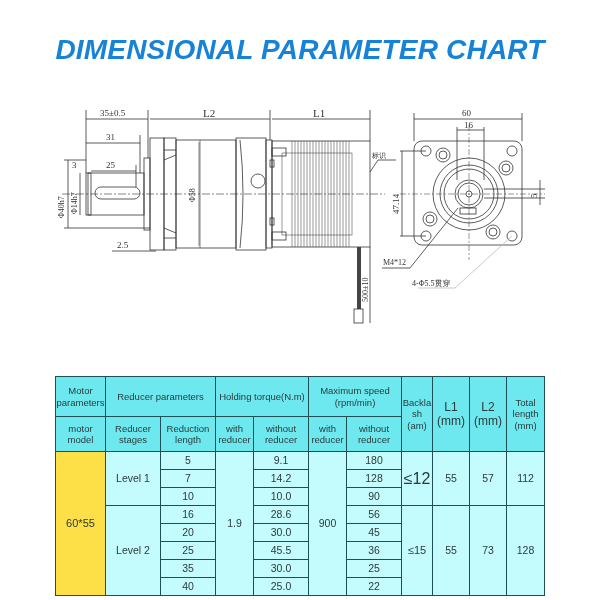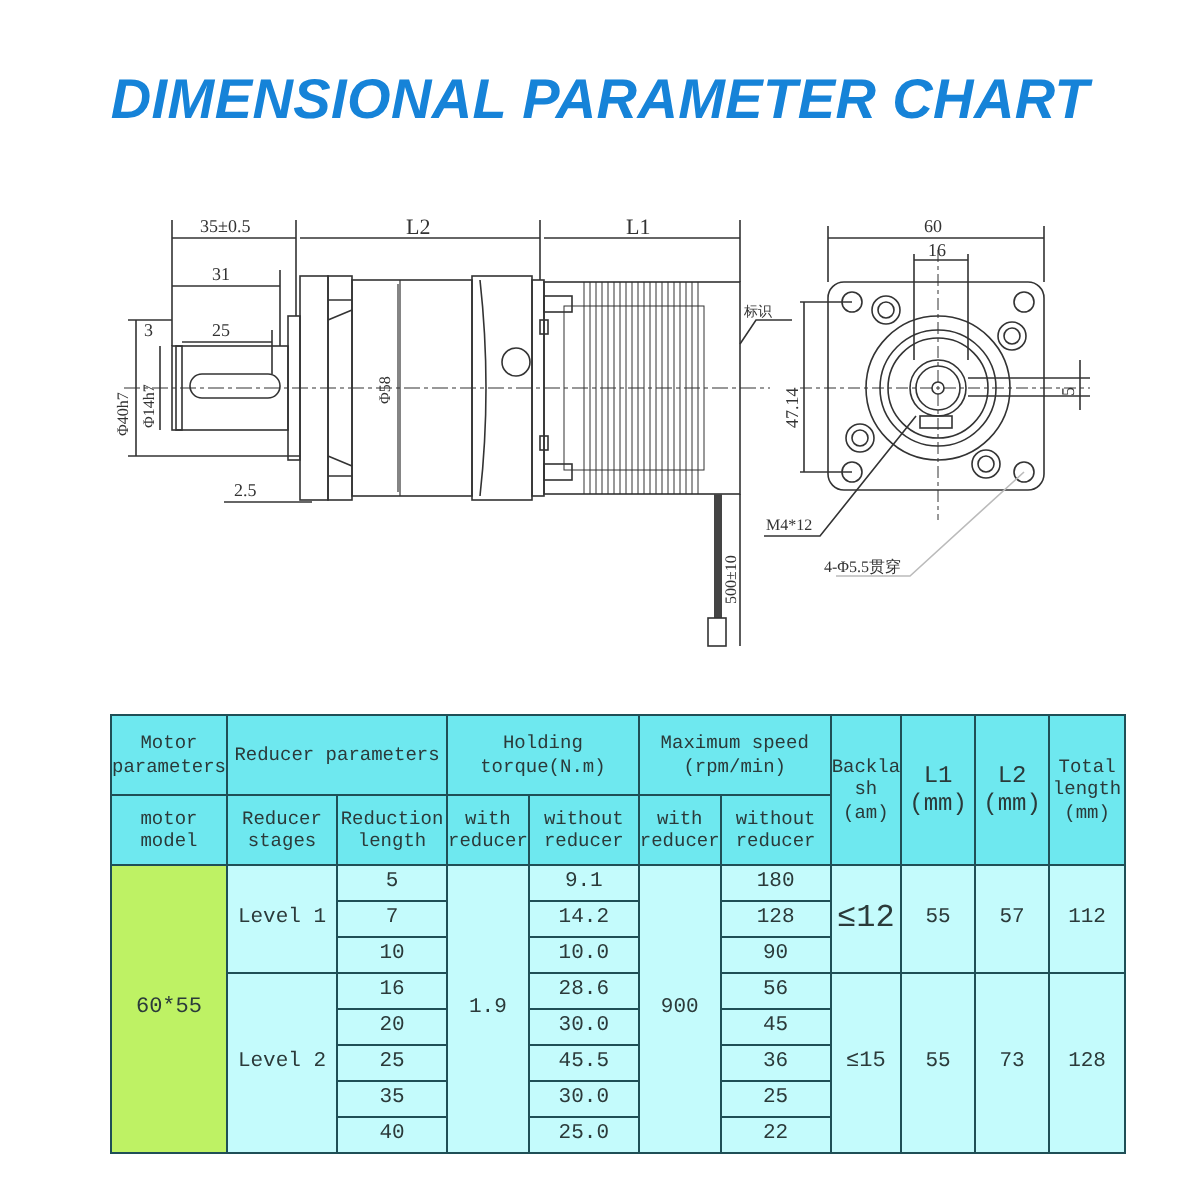--- a/index.html
+++ b/index.html
@@ -1,24 +1,24 @@
 <!DOCTYPE html>
 <html><head>
 <meta charset="utf-8">
 <style>
   html, body { margin:0; padding:0; background:#ffffff; }
   body { width:600px; height:600px; position:relative; overflow:hidden; font-family:"DejaVu Sans", sans-serif; }
   .title { position:absolute; left:0; top:34px; width:600px; text-align:center; color:#1683d8; font-family:"Liberation Sans", sans-serif; font-weight:bold; font-style:italic; font-size:28px; letter-spacing:0.2px; }
   svg.drawing { position:absolute; left:0; top:0; }
   svg text { font-family:"Liberation Serif", serif; fill:#333; }
-  table.spec { position:absolute; left:55px; top:357px; border-collapse:collapse; table-layout:fixed; font-family:Liberation Mono, monospace; color:#2b3a3a; }
+  table.spec { position:absolute; left:55px; top:376px; border-collapse:collapse; table-layout:fixed; font-family:Liberation Sans, sans-serif; color:#2b3a3a; }
   table.spec td { border:1px solid #1f4f56; text-align:center; vertical-align:middle; padding:0; line-height:1.2; }
   .hd { background:#6ee8ef; font-size:9.5px; }
   .hd.big { font-size:12px; }
-  .model { background:#bef264; font-size:11px; }
+  .model { background:#fde047; font-size:11px; }
   .cell { background:#c4fbfc; font-size:10.5px; height:17px; }
 </style>
 </head>
 <body>
 
 <div class="title">DIMENSIONAL PARAMETER CHART</div>
 
 <svg class="drawing" width="600" height="350" viewBox="0 0 600 350">
   <g stroke="#333" stroke-width="0.8" fill="none">
 

